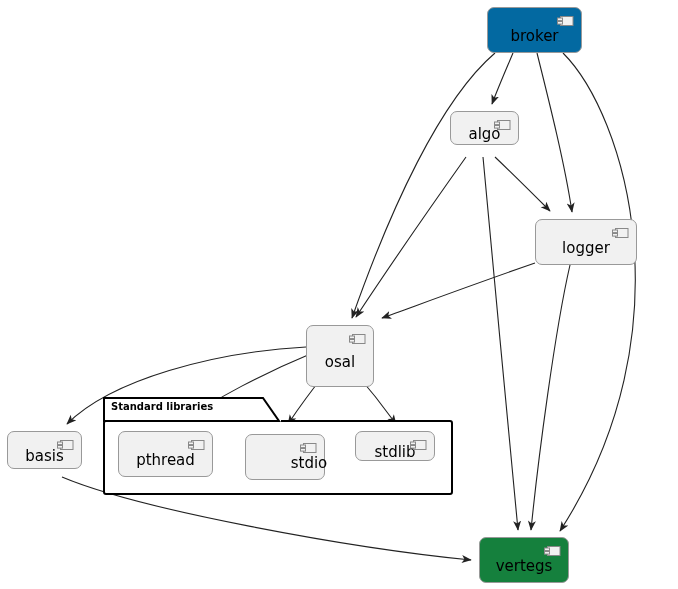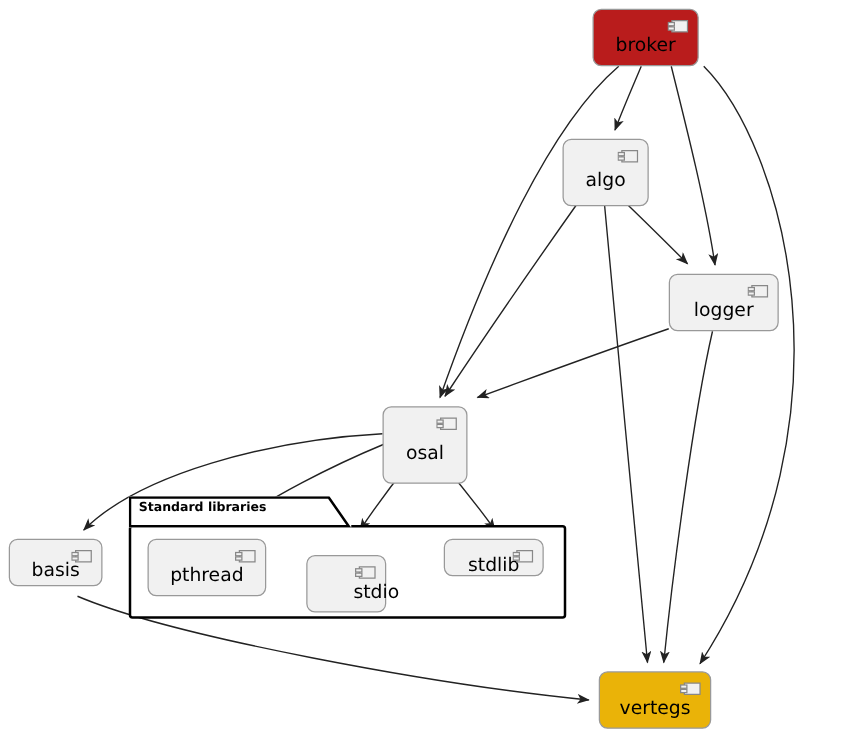--- a/index.html
+++ b/index.html
@@ -108,37 +108,37 @@
   <div id="packages-group">
       <div class="package-box" style="left: 103px; top: 420px; width: 350px; height: 75px; border-color: rgb(0, 0, 0);"></div>
       <div class="package-tab" style="left: 103px; top: 397px; width: 178px; height: 25px;">
         <svg class="package-tab-svg" width="178" height="25">
           <path d="M 1,24 L 1,1 L 160,1 L 176,24 Z" fill="#FFFFFF" stroke="#000000" stroke-width="2"></path>
         </svg>
       </div>
       <div class="package-title" style="left: 111px; top: 401px;">Standard libraries</div>
     </div>
   <div id="nodes-group">
-      <div class="component-node" style="left: 474px; top: 7px; width: 85px; height: 46px; background: #b91c1c; border-color: rgb(153, 153, 153);">
+      <div class="component-node" style="left: 487px; top: 7px; width: 95px; height: 46px; background: #0369a1; border-color: rgb(153, 153, 153);">
         <svg class="component-icon" viewBox="0 0 17 12">
           <rect x="3.5" y="1.5" width="12.5" height="9" fill="#F1F1F1" stroke="#888888"></rect>
           <rect x="0.5" y="3" width="5" height="2.6" fill="#F1F1F1" stroke="#888888"></rect>
           <rect x="0.5" y="6.5" width="5" height="2.6" fill="#F1F1F1" stroke="#888888"></rect>
         </svg>
         <span class="component-label">broker</span>
       </div>
-      <div class="component-node" style="left: 450px; top: 111px; width: 69px; height: 54px; background: rgb(241, 241, 241); border-color: rgb(153, 153, 153);">
+      <div class="component-node" style="left: 450px; top: 111px; width: 69px; height: 34px; background: rgb(241, 241, 241); border-color: rgb(153, 153, 153);">
         <svg class="component-icon" viewBox="0 0 17 12">
           <rect x="3.5" y="1.5" width="12.5" height="9" fill="#F1F1F1" stroke="#888888"></rect>
           <rect x="0.5" y="3" width="5" height="2.6" fill="#F1F1F1" stroke="#888888"></rect>
           <rect x="0.5" y="6.5" width="5" height="2.6" fill="#F1F1F1" stroke="#888888"></rect>
         </svg>
         <span class="component-label">algo</span>
       </div>
-      <div class="component-node" style="left: 535px; top: 219px; width: 88px; height: 46px; background: rgb(241, 241, 241); border-color: rgb(153, 153, 153);">
+      <div class="component-node" style="left: 535px; top: 219px; width: 102px; height: 46px; background: rgb(241, 241, 241); border-color: rgb(153, 153, 153);">
         <svg class="component-icon" viewBox="0 0 17 12">
           <rect x="3.5" y="1.5" width="12.5" height="9" fill="#F1F1F1" stroke="#888888"></rect>
           <rect x="0.5" y="3" width="5" height="2.6" fill="#F1F1F1" stroke="#888888"></rect>
           <rect x="0.5" y="6.5" width="5" height="2.6" fill="#F1F1F1" stroke="#888888"></rect>
         </svg>
         <span class="component-label">logger</span>
       </div>
       <div class="component-node" style="left: 306px; top: 325px; width: 68px; height: 62px; background: rgb(241, 241, 241); border-color: rgb(153, 153, 153);">
         <svg class="component-icon" viewBox="0 0 17 12">
           <rect x="3.5" y="1.5" width="12.5" height="9" fill="#F1F1F1" stroke="#888888"></rect>
@@ -156,37 +156,37 @@
         <span class="component-label">basis</span>
       </div>
       <div class="component-node" style="left: 118px; top: 431px; width: 95px; height: 46px; background: rgb(241, 241, 241); border-color: rgb(153, 153, 153); text-align: center;">
         <svg class="component-icon" viewBox="0 0 17 12">
           <rect x="3.5" y="1.5" width="12.5" height="9" fill="#F1F1F1" stroke="#888888"></rect>
           <rect x="0.5" y="3" width="5" height="2.6" fill="#F1F1F1" stroke="#888888"></rect>
           <rect x="0.5" y="6.5" width="5" height="2.6" fill="#F1F1F1" stroke="#888888"></rect>
         </svg>
         <span class="component-label">pthread</span>
       </div>
-      <div class="component-node" style="left: 245px; top: 444px; width: 64px; height: 46px; background: rgb(241, 241, 241); border-color: rgb(153, 153, 153); padding-left: 48px;">
+      <div class="component-node" style="left: 245px; top: 434px; width: 80px; height: 46px; background: rgb(241, 241, 241); border-color: rgb(153, 153, 153); padding-left: 48px;">
         <svg class="component-icon" viewBox="0 0 17 12">
           <rect x="3.5" y="1.5" width="12.5" height="9" fill="#F1F1F1" stroke="#888888"></rect>
           <rect x="0.5" y="3" width="5" height="2.6" fill="#F1F1F1" stroke="#888888"></rect>
           <rect x="0.5" y="6.5" width="5" height="2.6" fill="#F1F1F1" stroke="#888888"></rect>
         </svg>
         <span class="component-label">stdio</span>
       </div>
       <div class="component-node" style="left: 355px; top: 431px; width: 80px; height: 30px; background: rgb(241, 241, 241); border-color: rgb(153, 153, 153);">
         <svg class="component-icon" viewBox="0 0 17 12">
           <rect x="3.5" y="1.5" width="12.5" height="9" fill="#F1F1F1" stroke="#888888"></rect>
           <rect x="0.5" y="3" width="5" height="2.6" fill="#F1F1F1" stroke="#888888"></rect>
           <rect x="0.5" y="6.5" width="5" height="2.6" fill="#F1F1F1" stroke="#888888"></rect>
         </svg>
         <span class="component-label">stdlib</span>
       </div>
-      <div class="component-node" style="left: 479px; top: 537px; width: 90px; height: 46px; background: #eab308; border-color: rgb(153, 153, 153);">
+      <div class="component-node" style="left: 479px; top: 537px; width: 90px; height: 46px; background: #15803d; border-color: rgb(153, 153, 153);">
         <svg class="component-icon" viewBox="0 0 17 12">
           <rect x="3.5" y="1.5" width="12.5" height="9" fill="#F1F1F1" stroke="#888888"></rect>
           <rect x="0.5" y="3" width="5" height="2.6" fill="#F1F1F1" stroke="#888888"></rect>
           <rect x="0.5" y="6.5" width="5" height="2.6" fill="#F1F1F1" stroke="#888888"></rect>
         </svg>
         <span class="component-label">vertegs</span>
       </div>
     </div>
 
 </div>

